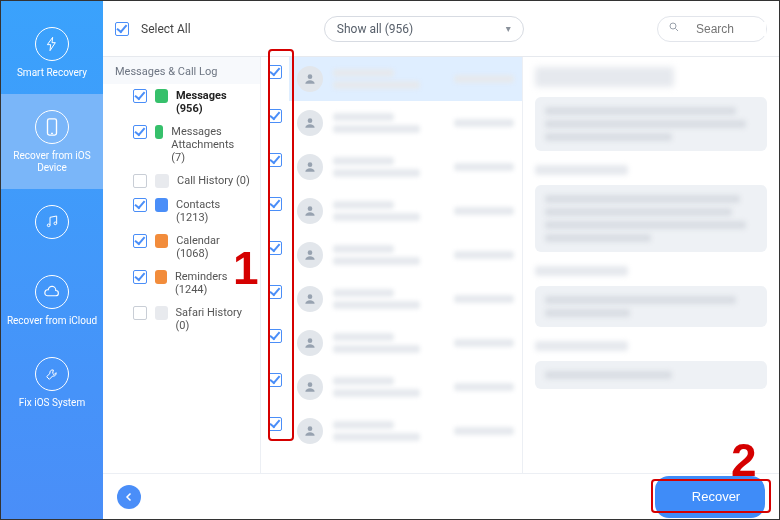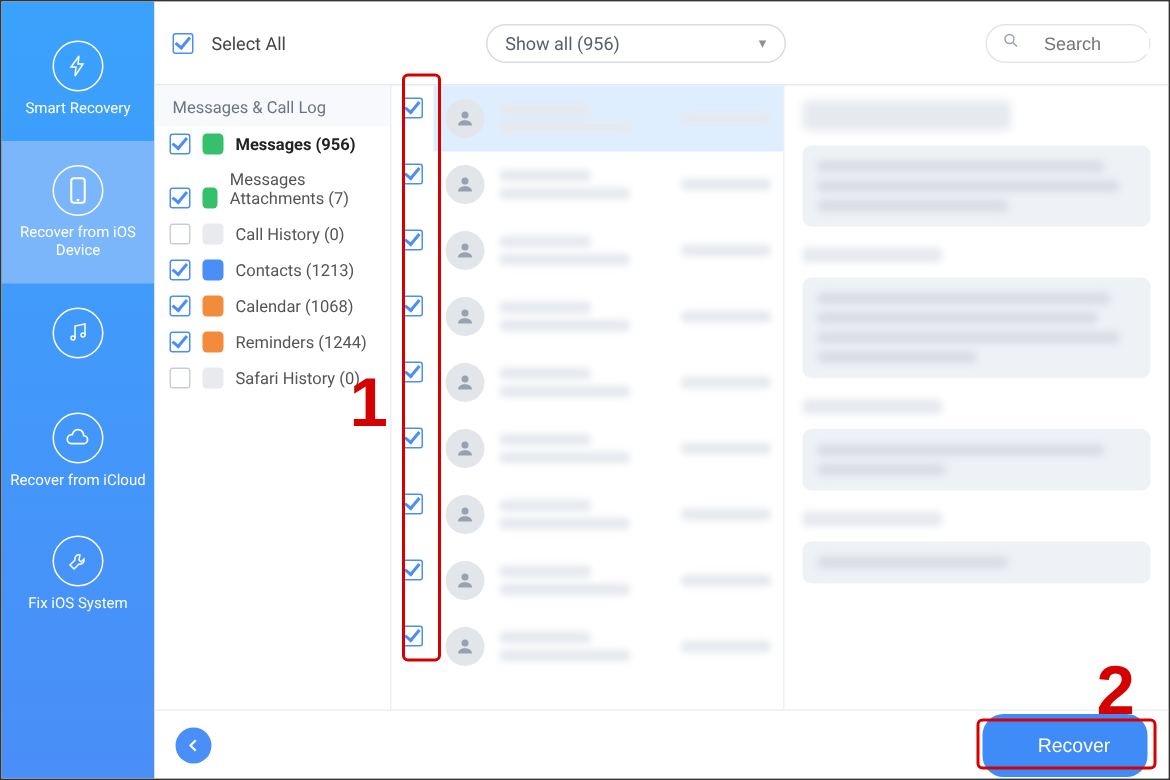--- a/index.html
+++ b/index.html
@@ -49,21 +49,21 @@
     padding:0 12px; font-size:12px; color:#58606b; cursor:pointer;
   }
   .search {
     width:110px; height:26px; border:1px solid #e2e5eb; border-radius:13px;
     display:flex; align-items:center; gap:16px; padding:0 10px; color:#9aa1ab; font-size:12px;
   }
   .search input { border:none; outline:none; width:70px; font-size:12px; color:#444; }
   .content { flex:1; display:flex; min-height:0; }
   .treepane { width:158px; border-right:1px solid #eceff4; overflow:hidden; }
   .tree-head { font-size:11px; color:#6d7582; padding:8px 12px 6px; background:#f7f9fc; }
-  .tree-row { display:flex; align-items:flex-end; gap:8px; padding:5px 10px; font-size:11px; color:#555; cursor:pointer; }
+  .tree-row { display:flex; align-items:flex-start; gap:8px; padding:5px 10px; font-size:11px; color:#555; cursor:pointer;margin-left:20px; }
   .tree-row .tile {
     width:14px; height:14px; border-radius:3px; display:flex; align-items:center; justify-content:center;
   }
   .tree-row.sel { font-weight:700; color:#222; }
   .listpane { width:262px; border-right:1px solid #eceff4; display:flex; position:relative; }
   .checkcol { width:28px; display:flex; flex-direction:column; align-items:center; padding-top:8px; gap:30px; }
   .checkcol .chk { }
   .list { flex:1; display:flex; flex-direction:column; }
   .row { height:44px; display:flex; align-items:center; gap:10px; padding:0 8px; }
   .row.active { background:#dfeeff; }

